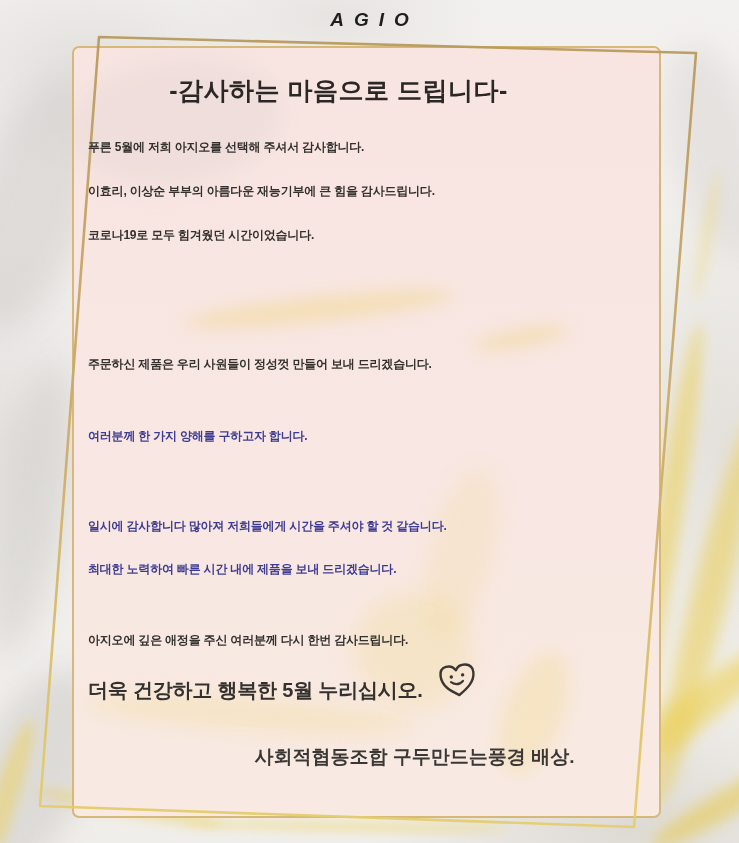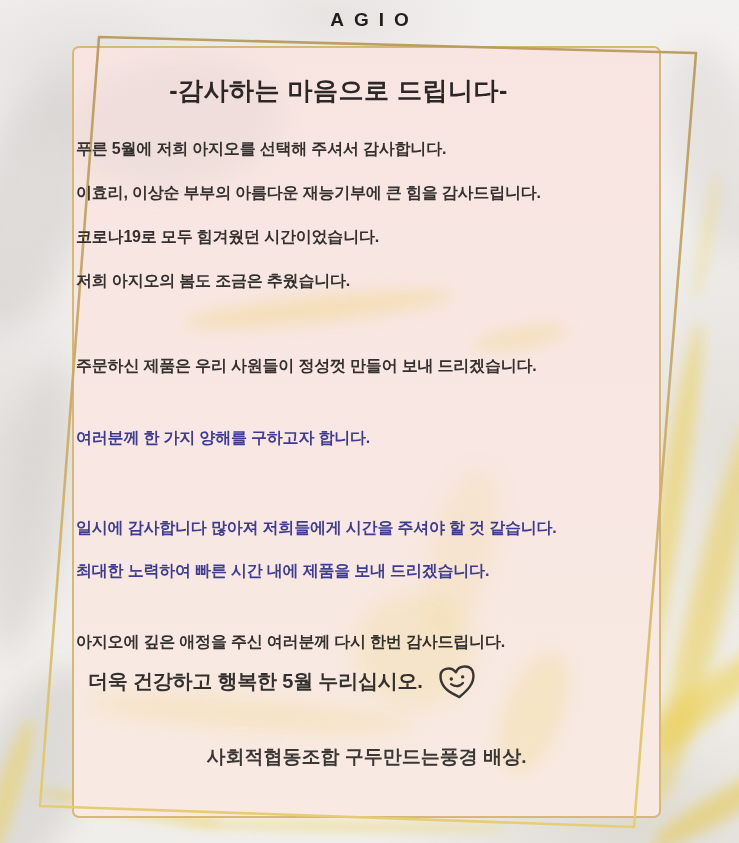--- a/index.html
+++ b/index.html
@@ -44,40 +44,40 @@
   .p4{left:10px;top:650px;width:330px;height:32px;background:rgba(236,208,95,.22);filter:blur(10px);transform:rotate(4deg);}
   .p5{left:355px;top:420px;width:65px;height:170px;background:rgba(236,208,95,.14);filter:blur(10px);transform:rotate(14deg);}
   .p6{left:-10px;top:10px;width:220px;height:130px;background:rgba(190,186,182,.16);filter:blur(12px);transform:rotate(-8deg);}
   .p7{left:430px;top:600px;width:60px;height:130px;background:rgba(236,208,95,.22);filter:blur(9px);transform:rotate(20deg);}
 
   .frame-svg{position:absolute;left:0;top:0;z-index:3;pointer-events:none;}
 
   .brand{
     position:absolute; left:0; top:9px; width:739px; text-align:center;
     font-size:19px; font-weight:bold; letter-spacing:10px; text-indent:10px;
-    color:#1e1e1e; z-index:4;
+    color:#1e1e1e; z-index:4;font-style:italic;
   }
   .title{
     position:absolute; left:72px; top:74px; width:533px; text-align:center;
     font-size:25px; font-weight:bold; color:#2a2725; letter-spacing:.5px;
     z-index:4; white-space:nowrap;
   }
   .line{
-    position:absolute; left:76px; font-size:16px; font-weight:bold;
+    position:absolute; left:88px; font-size:12px; font-weight:bold;
     color:#33302d; letter-spacing:-.2px; white-space:nowrap; z-index:4;
   }
   .blue{color:#3e3c92;}
   .closing-row{
     position:absolute; left:88px; top:668px; height:36px;
-    display:flex; align-items:flex-start; gap:16px; z-index:4;
+    display:flex; align-items:flex-end; gap:16px; z-index:4;
   }
   .closing-row .txt{font-size:20px;font-weight:bold;color:#33302d;letter-spacing:-.2px;white-space:nowrap;}
   .signature{
     position:absolute; left:72px; top:744px; width:589px; text-align:center;
-    font-size:19px; font-weight:600; color:#3a3734; z-index:4; white-space:nowrap;
+    font-size:19px; font-weight:600; color:#3a3734; z-index:4; white-space:nowrap;padding-left:48px;
   }
   .heart{transform:rotate(-8deg) translateY(-4px);}
 </style>
 </head>
 <body>
 
 <div class="stage">
 
   <div class="vein g1"></div>
   <div class="vein g2"></div>
@@ -114,21 +114,20 @@
       </linearGradient>
     </defs>
     <polygon points="99,37 696,53 634,827 40,806" fill="none" stroke="url(#goldgrad)" stroke-width="2.6" stroke-linejoin="round" opacity="0.95"></polygon>
   </svg>
 
   <div class="title">-감사하는 마음으로 드립니다-</div>
 
   <div class="line" style="top:139px">푸른 5월에 저희 아지오를 선택해 주셔서 감사합니다.</div>
   <div class="line" style="top:183px">이효리, 이상순 부부의 아름다운 재능기부에 큰 힘을 감사드립니다.</div>
   <div class="line" style="top:227px">코로나19로 모두 힘겨웠던 시간이었습니다.</div>
-  <div class="line" style="top:271px">저희 아지오의 봄도 조금은 추웠습니다.</div>
   <div class="line" style="top:356px">주문하신 제품은 우리 사원들이 정성껏 만들어 보내 드리겠습니다.</div>
 
   <div class="line blue" style="top:428px">여러분께 한 가지 양해를 구하고자 합니다.</div>
   <div class="line blue" style="top:518px">일시에 감사합니다 많아져 저희들에게 시간을 주셔야 할 것 같습니다.</div>
   <div class="line" style="top:632px">아지오에 깊은 애정을 주신 여러분께 다시 한번 감사드립니다.</div>
 
   <div class="line blue" style="top:561px">최대한 노력하여 빠른 시간 내에 제품을 보내 드리겠습니다.</div>
   <div class="closing-row">
     <span class="txt">더욱 건강하고 행복한 5월 누리십시오.</span>
     <svg class="heart" width="40" height="38" viewBox="0 0 40 38">

